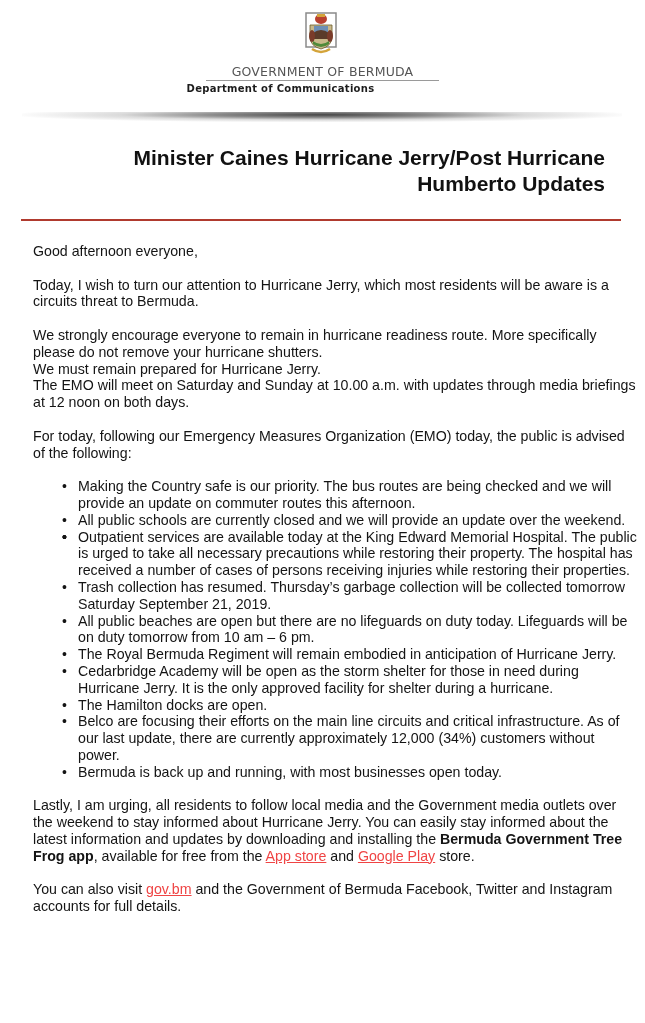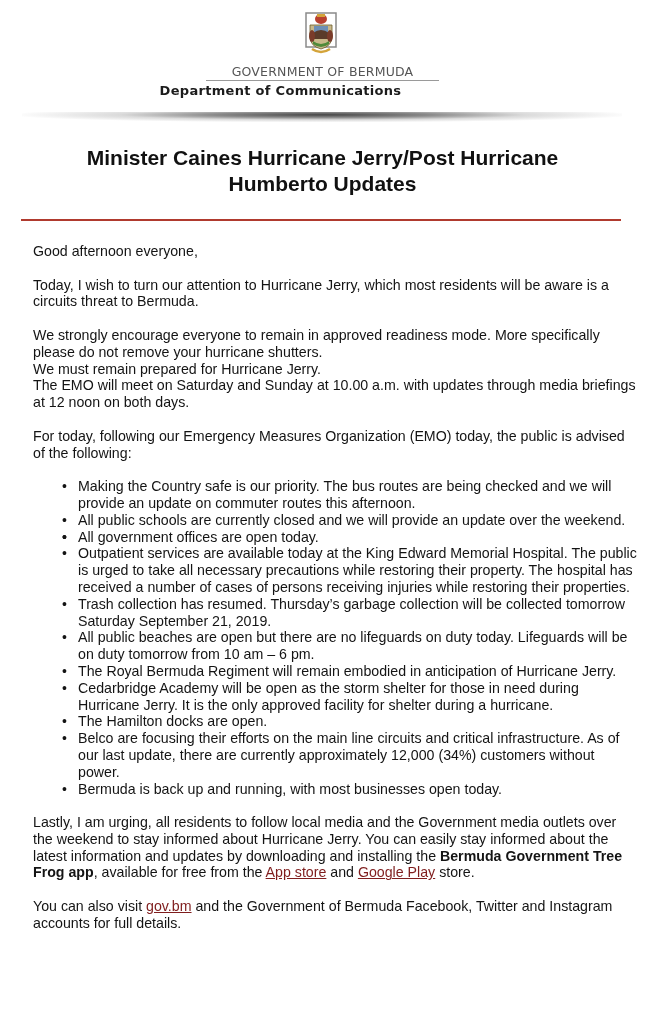--- a/index.html
+++ b/index.html
@@ -12,44 +12,44 @@
   .gov-name {
     position: absolute; left: 0; width: 645px; top: 64px; text-align: center;
     font-family: "DejaVu Sans", sans-serif; font-size: 12.5px; letter-spacing: 0.2px;
     color: #555555;
   }
   .logo-rule {
     position: absolute; left: 206px; width: 233px; top: 80px; height: 1px; background: #9a9a9a;
   }
   .dept-name {
     position: absolute; left: 0; width: 561px; top: 83px; text-align: center;
-    font-family: "DejaVu Sans", sans-serif; font-weight: bold; font-size: 13px;
+    font-family: "DejaVu Sans", sans-serif; font-weight: bold; font-size: 10px;
     color: #1c1c1c; letter-spacing: 0.3px;
   }
   .shadow-band {
     position: absolute; left: 22px; width: 600px; top: 112px; height: 14px;
     background: radial-gradient(ellipse 52% 55% at 50% 20%, rgba(60,60,60,0.95) 0%, rgba(90,90,90,0.7) 35%, rgba(150,150,150,0.35) 65%, rgba(255,255,255,0) 100%);
   }
   .title {
-    position: absolute; left: 40px; width: 565px; top: 145px; text-align: center;
+    position: absolute; left: 40px; width: 565px; top: 145px; text-align: right;
     font-family: "Liberation Sans", sans-serif; font-weight: bold; font-size: 21px;
     line-height: 26px; color: #111111; margin: 0;
   }
   .red-rule { position: absolute; left: 21px; width: 600px; top: 219px; height: 2px; background: #b03a2e; }
   .body {
     position: absolute; left: 33px; top: 243px; width: 605px;
     font-size: 14.2px; line-height: 16.8px; color: #141414;
   }
   .body p { margin: 0 0 16.8px 0; }
   .body ul { margin: 0 0 16.8px 0; padding-left: 45px; list-style: none; }
   .body li { position: relative; margin: 0; }
   .body li .bullet {
     position: absolute; left: -16px; top: 0; font-size: 14px;
   }
-  a.link { color: #7f1d1d; text-decoration: underline; }
+  a.link { color: #ef4444; text-decoration: underline; }
   b { font-weight: bold; }
 </style>
 </head>
 <body>
 
 <div class="header">
   <svg class="crest" viewBox="0 0 34 50">
     <rect x="2" y="4" width="30" height="34" fill="#ffffff" stroke="#8a8a8a" stroke-width="1.5"></rect>
     <ellipse cx="17" cy="10" rx="6" ry="5" fill="#b8402f"></ellipse>
     <rect x="13" y="5" width="8" height="3" fill="#d4a43a"></rect>
@@ -68,30 +68,30 @@
 </div>
 
 <h1 class="title">Minister Caines Hurricane Jerry/Post Hurricane Humberto Updates</h1>
 <div class="red-rule"></div>
 
 <div class="body">
   <p>Good afternoon everyone,</p>
   <p>
     <span>Today, I wish to turn our attention to Hurricane Jerry, which most residents will be aware is a circuits threat to Bermuda.</span><br>
     <br>
-    <span>We strongly encourage everyone to remain in approved readiness mode. More specifically please do not remove your hurricane shutters.</span><br>
+    <span>We strongly encourage everyone to remain in hurricane readiness route. More specifically please do not remove your hurricane shutters.</span><br>
     <span>We must remain prepared for Hurricane Jerry.</span><br>
     <span>The EMO will meet on Saturday and Sunday at 10.00 a.m. with updates through media briefings at 12 noon on both days.</span>
   </p>
   <p>For today, following our Emergency Measures Organization (EMO) today, the public is advised of the following:</p>
   <ul>
     <li><span class="bullet">•</span><span>Making the Country safe is our priority. The bus routes are being checked and we will provide an update on commuter routes this afternoon.</span></li>
     <li><span class="bullet">•</span><span>All public schools are currently closed and we will provide an update over the weekend.</span></li>
     <li><span class="bullet">•</span></li>
-    <li><span class="bullet">•</span><span>All government offices are open today.</span></li>
+    <li><span class="bullet">•</span></li>
     <li><span class="bullet">•</span><span>Outpatient services are available today at the King Edward Memorial Hospital. The public is urged to take all necessary precautions while restoring their property. The hospital has received a number of cases of persons receiving injuries while restoring their properties.</span></li>
     <li><span class="bullet">•</span><span>Trash collection has resumed. Thursday’s garbage collection will be collected tomorrow Saturday September 21, 2019.</span></li>
     <li><span class="bullet">•</span><span>All public beaches are open but there are no lifeguards on duty today. Lifeguards will be on duty tomorrow from 10 am – 6 pm.</span></li>
     <li><span class="bullet">•</span><span>The Royal Bermuda Regiment will remain embodied in anticipation of Hurricane Jerry.</span></li>
     <li><span class="bullet">•</span><span>Cedarbridge Academy will be open as the storm shelter for those in need during Hurricane Jerry. It is the only approved facility for shelter during a hurricane.</span></li>
     <li><span class="bullet">•</span><span>The Hamilton docks are open.</span></li>
     <li><span class="bullet">•</span><span>Belco are focusing their efforts on the main line circuits and critical infrastructure. As of our last update, there are currently approximately 12,000 (34%) customers without power.</span></li>
     <li><span class="bullet">•</span><span>Bermuda is back up and running, with most businesses open today.</span></li>
   </ul>
   <p><span>Lastly, I am urging, all residents to follow local media and the Government media outlets over the weekend to stay informed about Hurricane Jerry. You can easily stay informed about the latest information and updates by downloading and installing the </span><b>Bermuda Government Tree Frog app</b><span>, available for free from the </span><a class="link" href="#">App store</a><span> and </span><a class="link" href="#">Google Play</a><span> store.</span></p>

